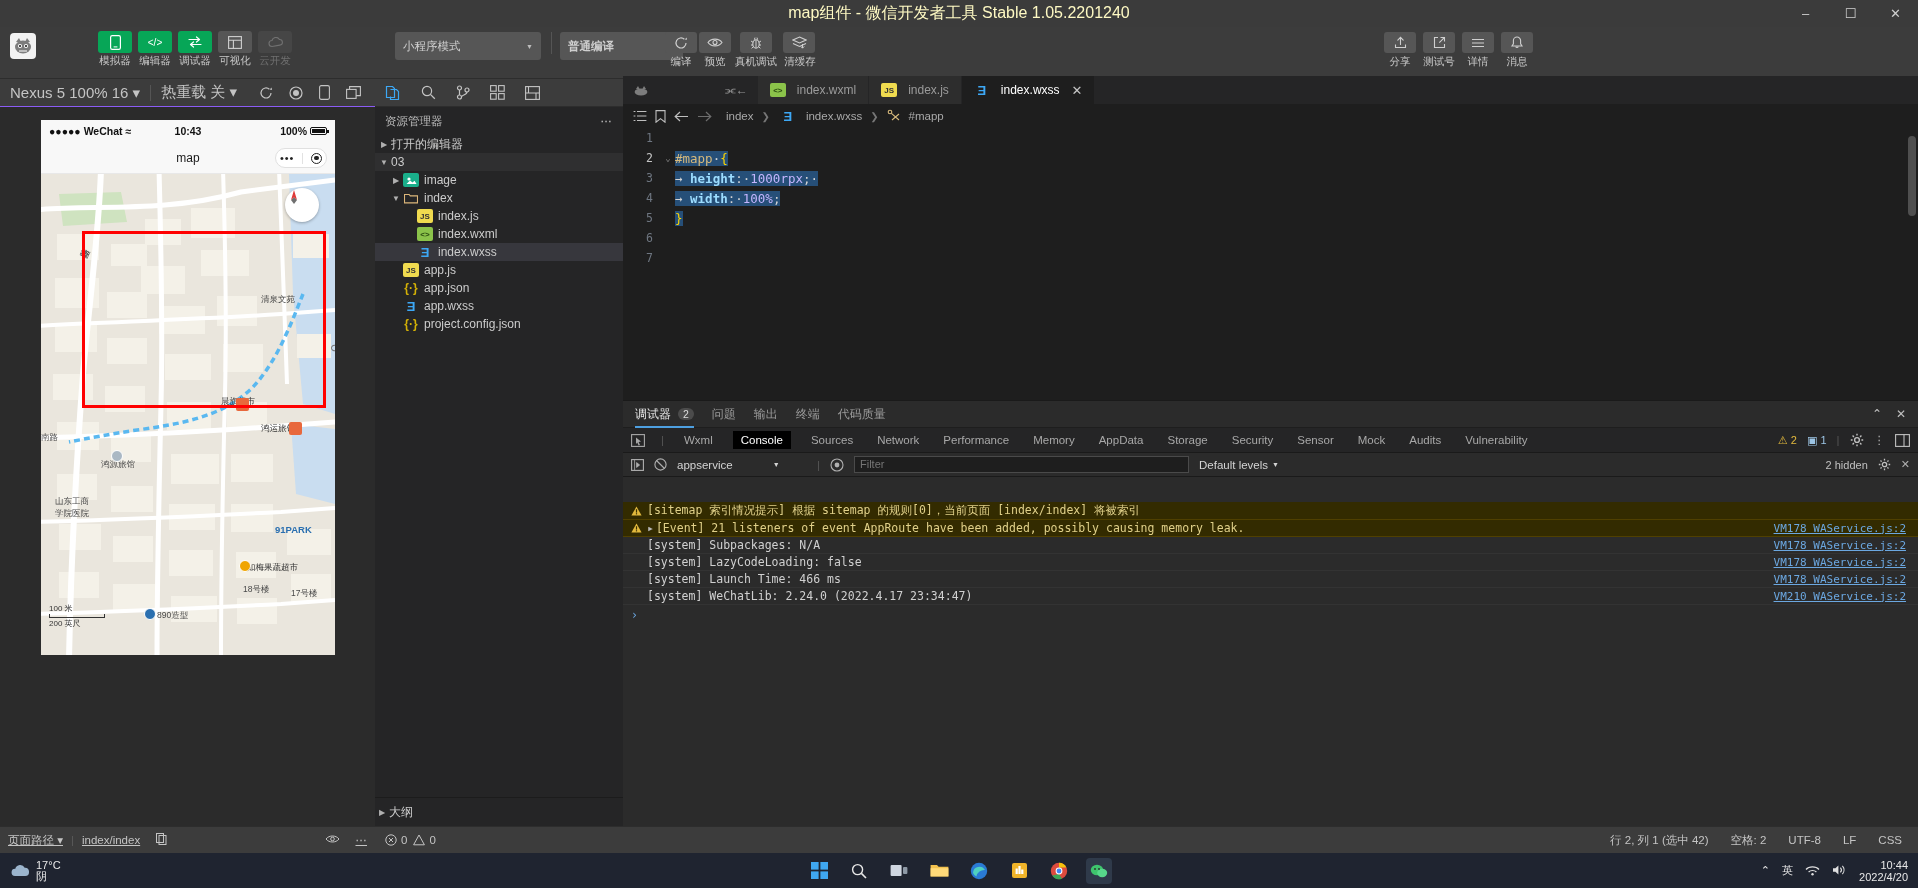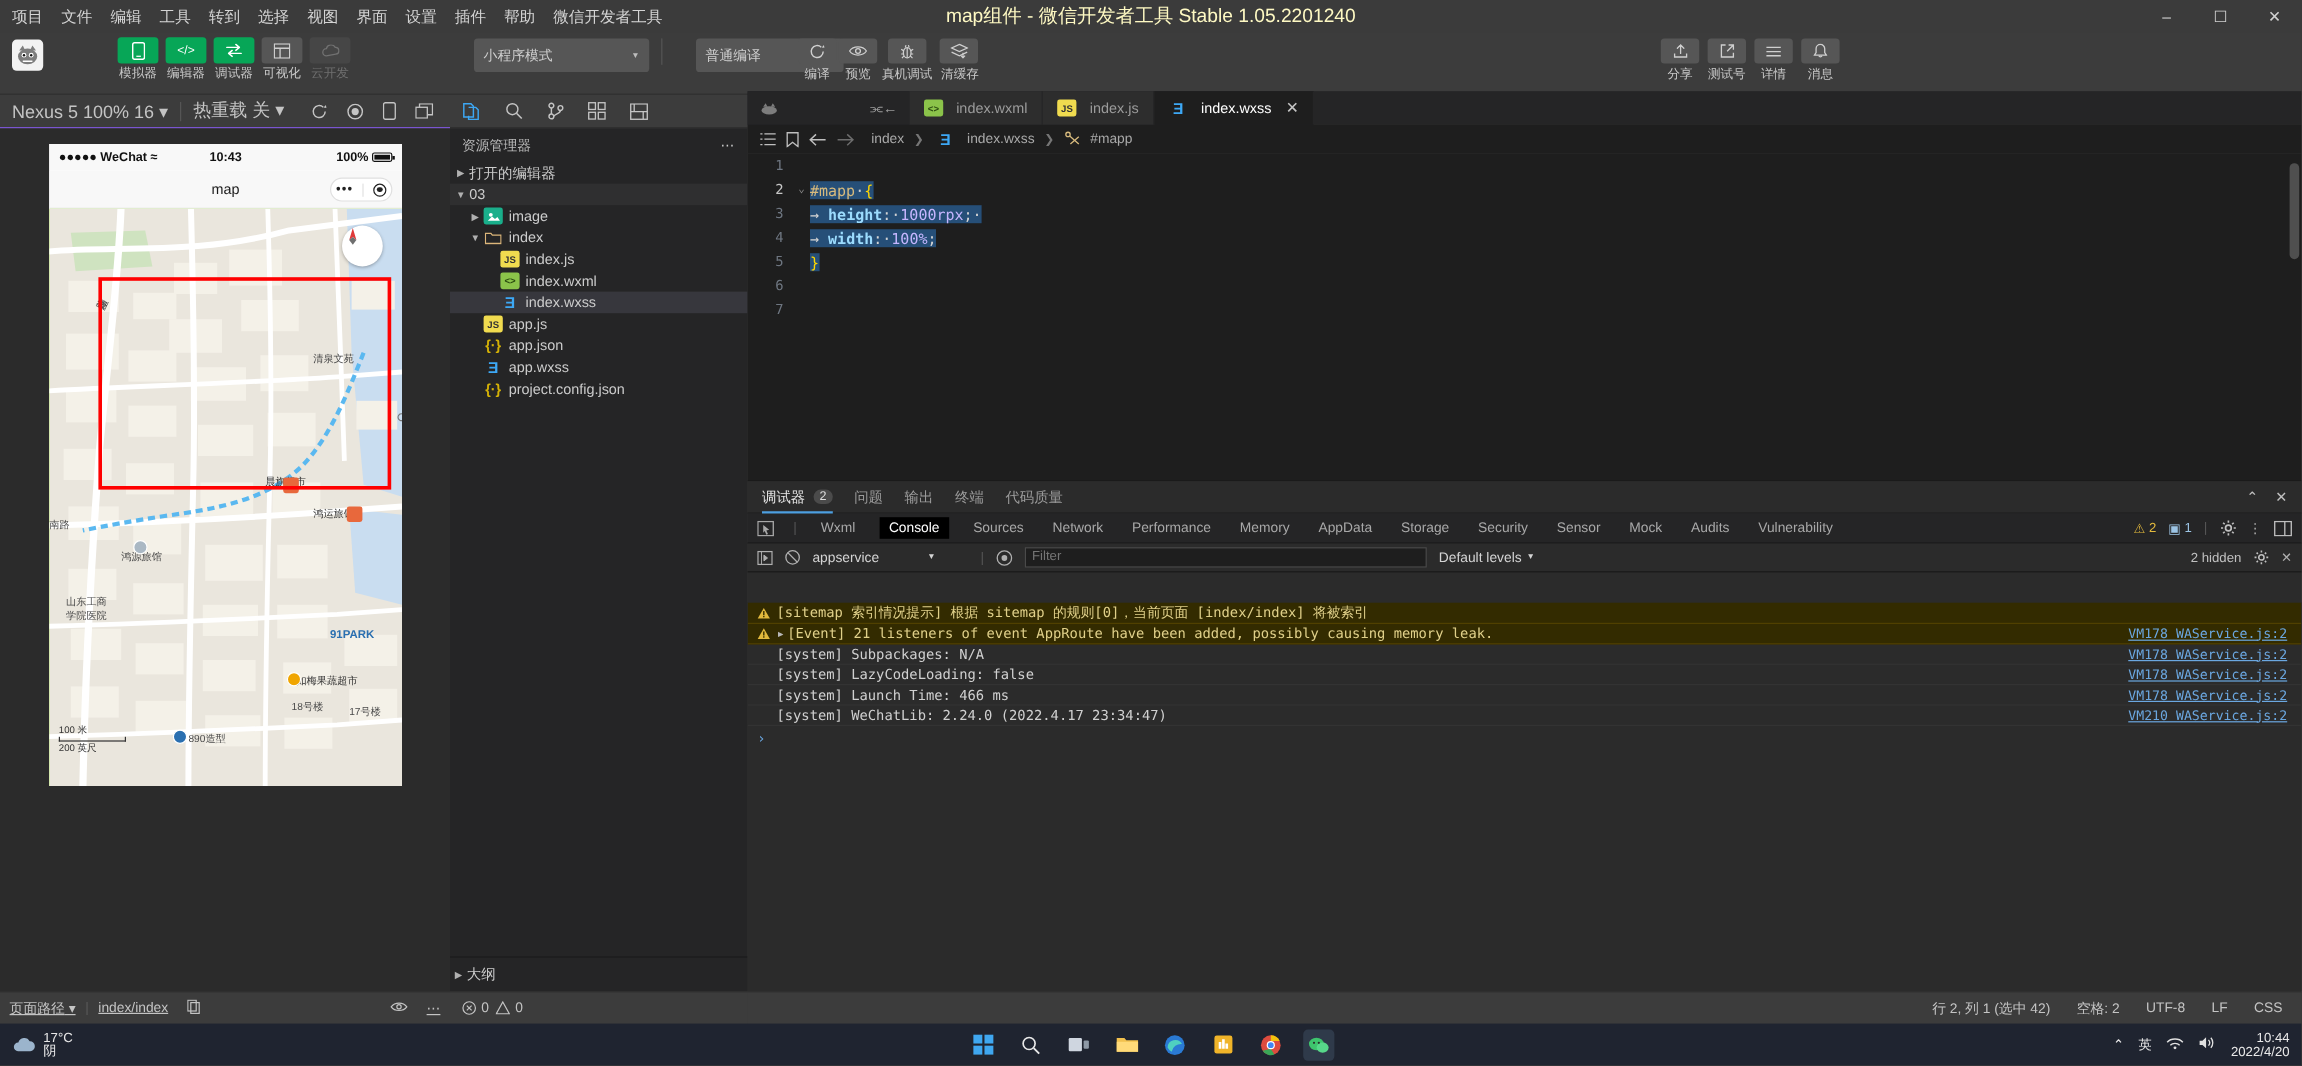--- a/index.html
+++ b/index.html
@@ -283,34 +283,20 @@
   .tb-app { width:26px; height:26px; border-radius:4px; display:flex; align-items:center; justify-content:center; cursor:pointer; }
   .tb-right { margin-left:auto; display:flex; align-items:center; gap:12px; padding-right:10px; color:#e8e8e8; font-size:11px; }
   .tb-clock { display:flex; flex-direction:column; align-items:flex-end; line-height:12px; font-size:11px; }
 </style>
 </head>
 <body>
 
 <div class="app">
 
   <div class="titlebar">
-    <div class="menu">
-      <span class="menu-item">项目</span>
-      <span class="menu-item">文件</span>
-      <span class="menu-item">编辑</span>
-      <span class="menu-item">工具</span>
-      <span class="menu-item">转到</span>
-      <span class="menu-item">选择</span>
-      <span class="menu-item">视图</span>
-      <span class="menu-item">界面</span>
-      <span class="menu-item">设置</span>
-      <span class="menu-item">插件</span>
-      <span class="menu-item">帮助</span>
-      <span class="menu-item">微信开发者工具</span>
-    </div>
     <div class="win-title">map组件 - 微信开发者工具 Stable 1.05.2201240</div>
     <div class="win-btns">
       <div class="win-btn">–</div>
       <div class="win-btn">☐</div>
       <div class="win-btn close">✕</div>
     </div>
   </div>
 
   <div class="toolbar">
     <div class="logo-box">
@@ -358,21 +344,21 @@
       <span class="tlabel">调试器</span>
       <span class="tlabel">可视化</span>
       <span class="tlabel dim">云开发</span>
     </div>
 
     <div class="select" style="left:395px; width:146px;">
       <span>小程序模式</span>
       <span class="caret">▼</span>
     </div>
     <div class="vsep" style="left:551px;"></div>
-    <div class="select" style="left:580px; width:123px;">
+    <div class="select" style="left:560px; width:123px;font-weight:bold;">
       <span>普通编译</span>
       <span class="caret">▼</span>
     </div>
 
     <div class="sq-btn" style="left:665px;">
       <svg width="14" height="14" viewBox="0 0 14 14">
           <path d="M12 7a5 5 0 1 1-1.6-3.7" fill="none" stroke="#cfcfcf" stroke-width="1.2"></path>
           <path d="M12.6 1.4 L10.8 3.6 L13 3.8 Z" fill="#cfcfcf"></path>
         </svg>
     </div>

